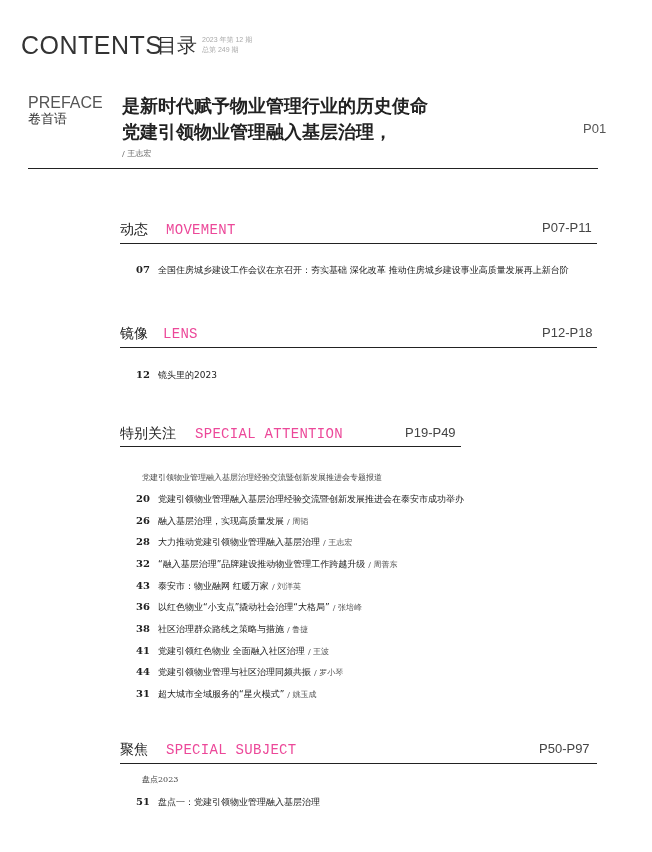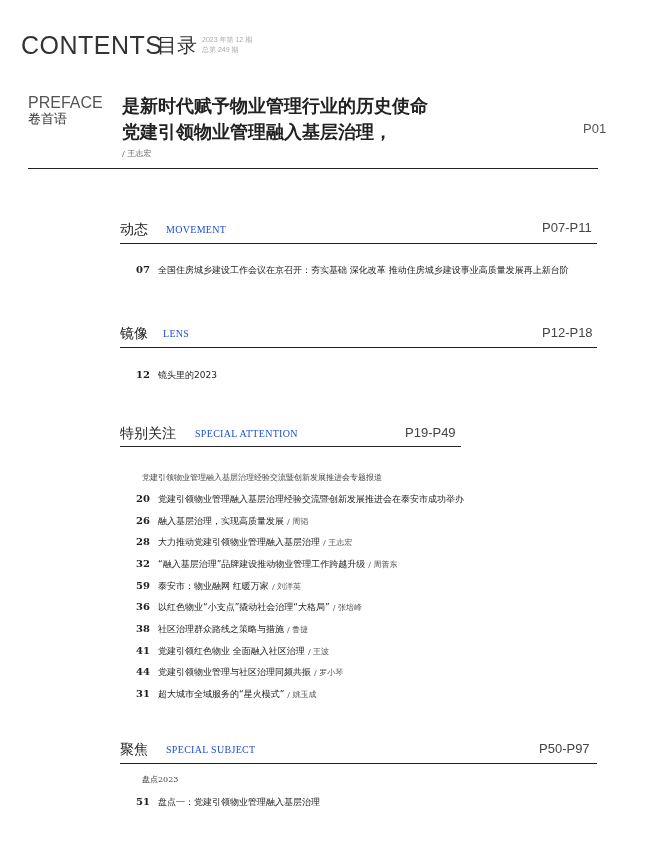--- a/index.html
+++ b/index.html
@@ -16,21 +16,21 @@
   
   .pref-en { left: 28px; top: 94px; font-family: "Liberation Sans", sans-serif; font-size: 16px; color: #555; line-height: 18px; }
   .pref-cn { left: 28px; top: 111px; font-size: 13px; color: #333; line-height: 16px; }
   .pref-title { left: 122px; top: 93px; font-size: 18px; font-weight: bold; color: #222; line-height: 26px; }
   .pref-author { left: 122px; top: 148px; font-size: 8px; color: #666; font-family: "DejaVu Serif", serif; }
   .pref-page { left: 576px; top: 121px; font-family: "Liberation Sans", sans-serif; font-size: 13px; color: #555; margin-left: 7px; }
   .pref-line { left: 28px; top: 168px; width: 570px; height: 1px; background: #222; }
 
   
   .sec-cn { font-size: 14px; color: #222; line-height: 18px; }
-  .sec-en { font-family: Liberation Serif, serif; font-size: 10px; color: #1d4ed8; line-height: 18px; letter-spacing: 0.3px; }
+  .sec-en { font-family: Liberation Mono, monospace; font-size: 14px; color: #ec4899; line-height: 18px; letter-spacing: 0.3px; }
   .sec-page { font-family: "Liberation Sans", sans-serif; font-size: 13px; color: #444; line-height: 18px; }
   .sec-line { height: 1px; background: #222; }
 
   .item { left: 120px; font-size: 9px; color: #222; line-height: 12px; white-space: nowrap; padding-left: 16px; }
   .item .num { display: inline-block; width: 22px; font-family: "DejaVu Serif", serif; font-weight: bold; font-size: 10px; color: #222; }
   .item .author { font-family: "DejaVu Serif", serif; font-size: 8px; color: #555; margin-left: 3px; }
   .sub { left: 142px; font-family: "DejaVu Serif", serif; font-size: 8px; color: #444; line-height: 12px; }
 </style>
 </head>
 <body>
@@ -80,21 +80,21 @@
 <div class="abs item" style="top:515px;">
   <span class="num">26</span><span>融入基层治理，实现高质量发展</span><span class="author">/ 周韬</span>
 </div>
 <div class="abs item" style="top:536px;">
   <span class="num">28</span><span>大力推动党建引领物业管理融入基层治理</span><span class="author">/ 王志宏</span>
 </div>
 <div class="abs item" style="top:558px;">
   <span class="num">32</span><span>“融入基层治理”品牌建设推动物业管理工作跨越升级</span><span class="author">/ 周善东</span>
 </div>
 <div class="abs item" style="top:580px;">
-  <span class="num">59</span><span>泰安市：物业融网  红暖万家</span><span class="author">/ 刘洋英</span>
+  <span class="num">43</span><span>泰安市：物业融网  红暖万家</span><span class="author">/ 刘洋英</span>
 </div>
 <div class="abs item" style="top:601px;">
   <span class="num">36</span><span>以红色物业“小支点”撬动社会治理“大格局”</span><span class="author">/ 张培峰</span>
 </div>
 <div class="abs item" style="top:623px;">
   <span class="num">38</span><span>社区治理群众路线之策略与措施</span><span class="author">/ 鲁捷</span>
 </div>
 <div class="abs item" style="top:645px;">
   <span class="num">41</span><span>党建引领红色物业  全面融入社区治理</span><span class="author">/ 王波</span>
 </div>

